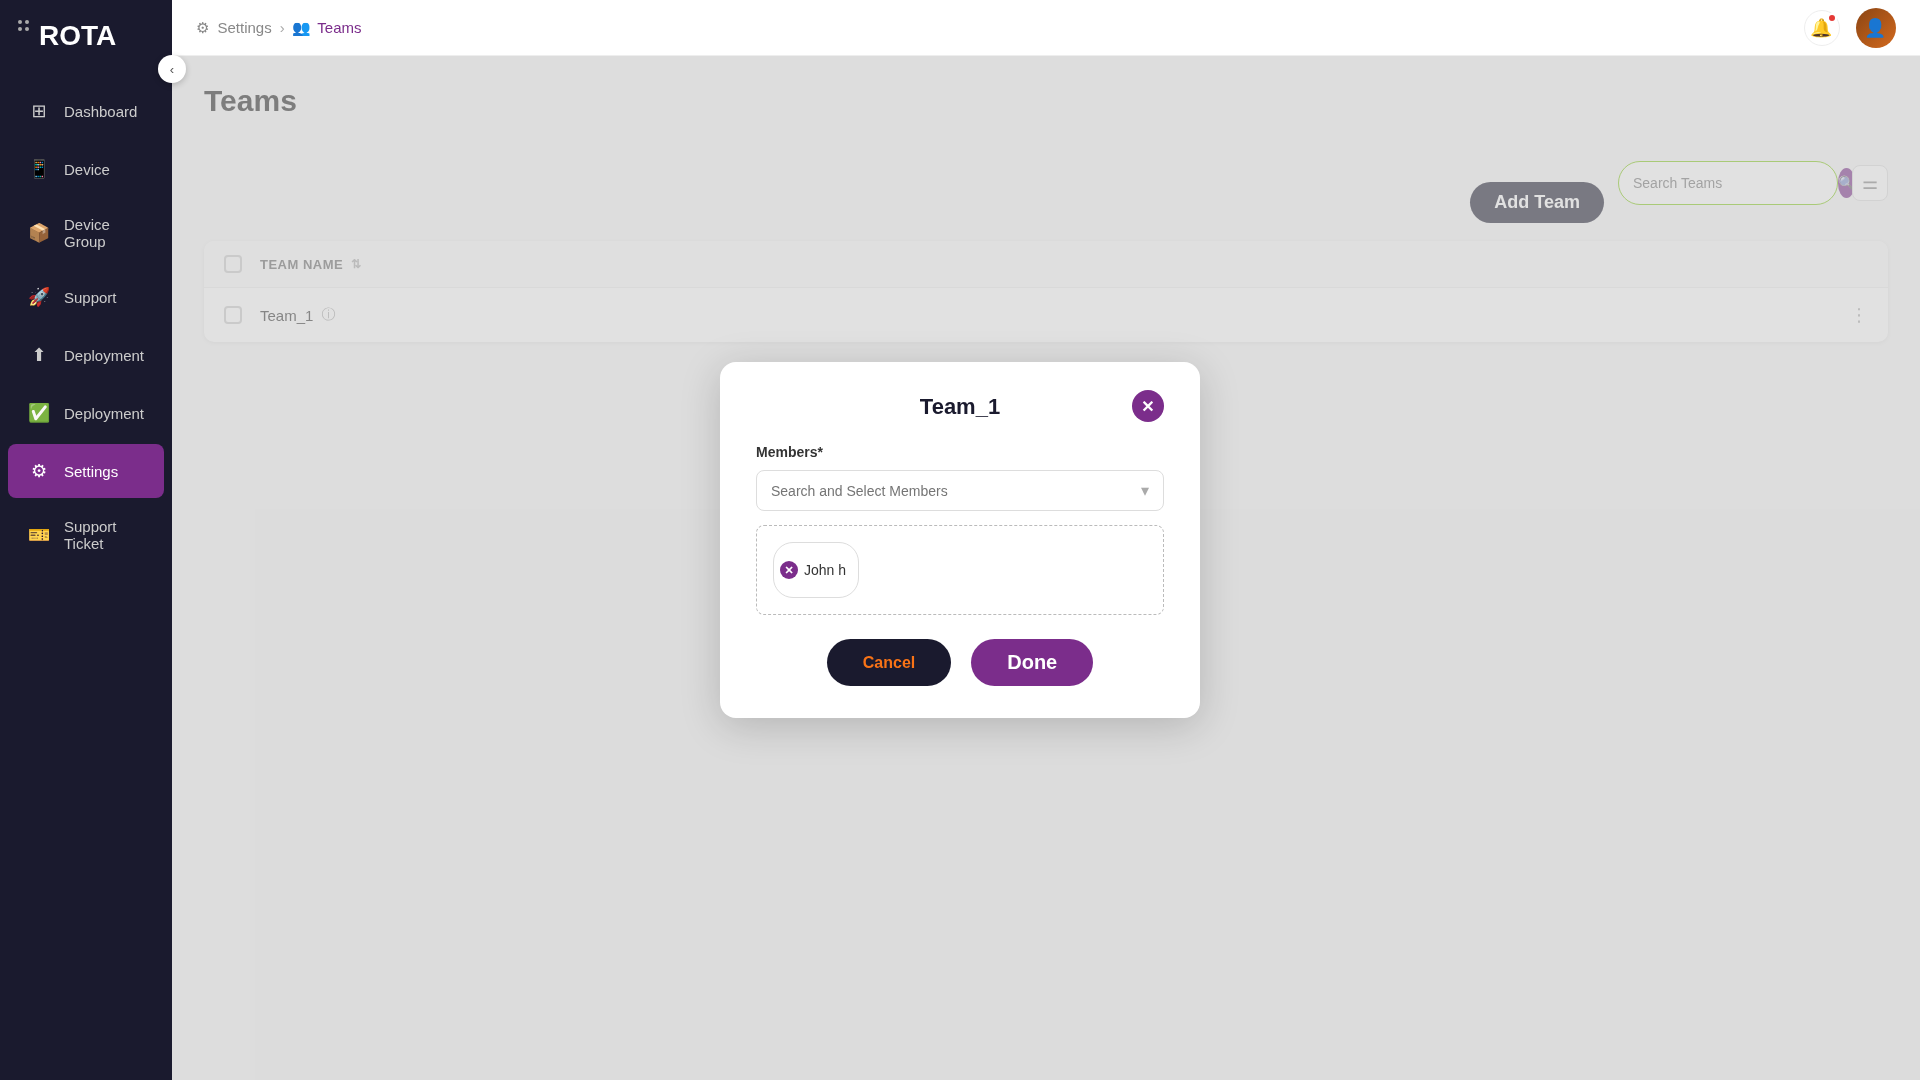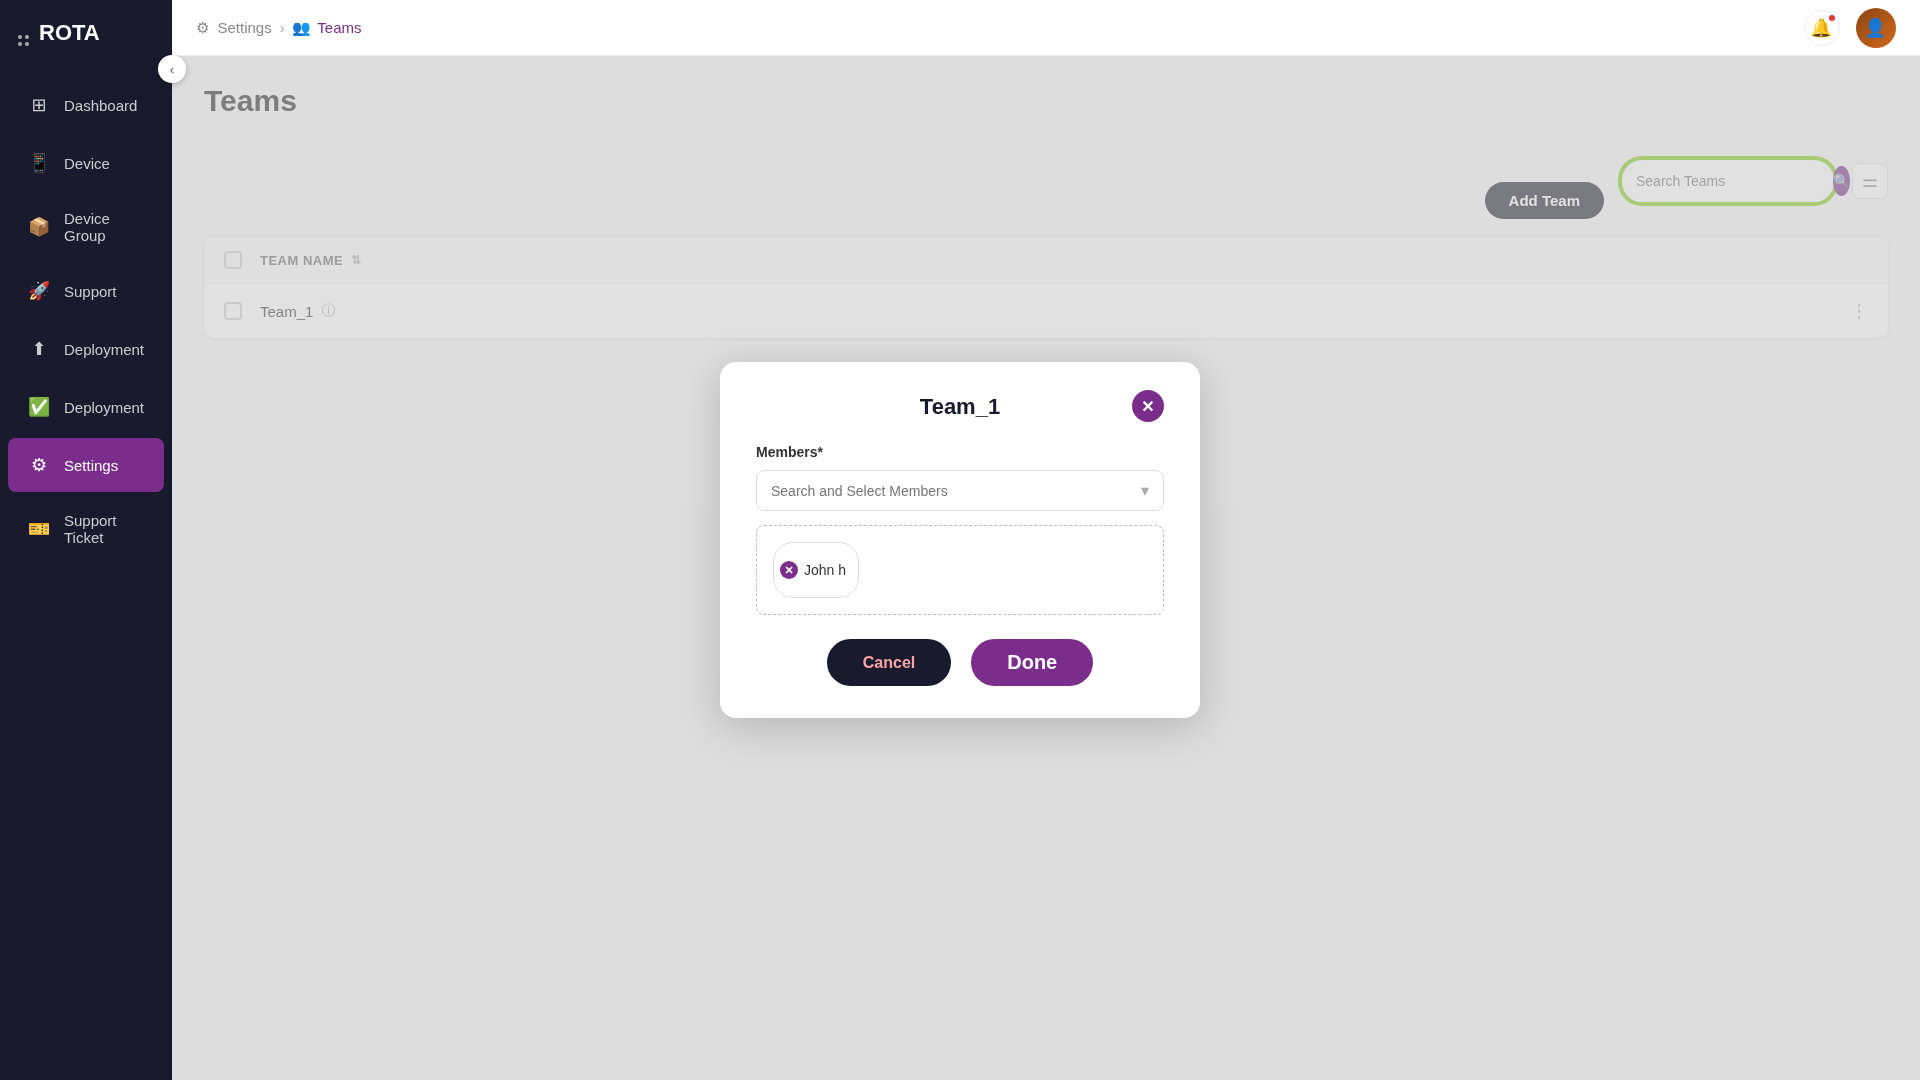--- a/index.html
+++ b/index.html
@@ -10,24 +10,24 @@
       width: 172px;
       background: #1a1a2e;
       height: 1080px;
       display: flex;
       flex-direction: column;
       color: #fff;
       flex-shrink: 0;
     }
     .sidebar-header {
       display: flex;
-      align-items: flex-end;
+      align-items: flex-start;
       gap: 10px;
       padding: 20px 18px;
-      font-size: 22px;
+      font-size: 28px;
       font-weight: bold;
       color: #fff;
     }
     .sidebar-header-dots {
       display: flex;
       flex-direction: column;
       gap: 3px;
       cursor: pointer;
     }
     .dots-row {
@@ -160,33 +160,33 @@
       justify-content: flex-end;
       gap: 14px;
       margin-bottom: 18px;
     }
     .add-team-btn {
       background: #1a1a2e;
       color: #fff;
       border: none;
       border-radius: 24px;
       padding: 10px 24px;
-      font-size: 15px;
+      font-size: 18px;
       font-weight: 600;
       cursor: pointer;
       margin-top: 40px;
     }
     .search-teams-wrapper {
       display: flex;
       align-items: center;
       background: #fff;
       border-radius: 24px;
-      border: 4px solid #84cc16;
+      border: 1px solid #84cc16;
       padding: 6px 14px;
-      gap: 16px;
+      gap: 24px;
       width: 220px;
     }
     .search-teams-input {
       border: none; outline: none; font-size: 14px; color: #888; background: transparent; flex: 1;
     }
     .search-teams-icon {
       background: #7b2d8b;
       color: #fff;
       border-radius: 50%;
       width: 30px; height: 30px;
@@ -349,21 +349,21 @@
       font-weight: bold;
     }
     .modal-actions {
       display: flex;
       justify-content: center;
       gap: 20px;
       margin-top: 10px;
     }
     .cancel-btn {
       background: #1a1a2e;
-      color: #fca5a5;
+      color: #f97316;
       border: none;
       border-radius: 24px;
       padding: 12px 36px;
       font-size: 16px;
       font-weight: 600;
       cursor: pointer;
     }
     .done-btn {
       background: #7b2d8b;
       color: #fff;

